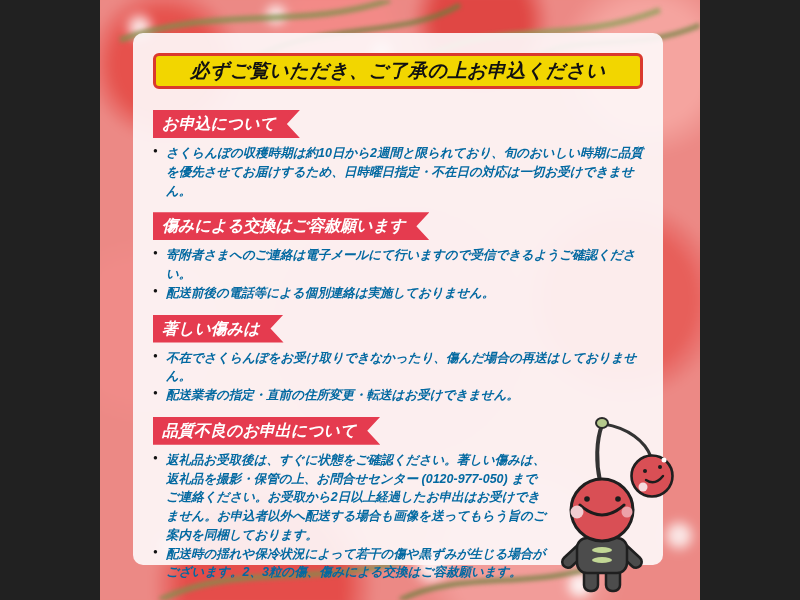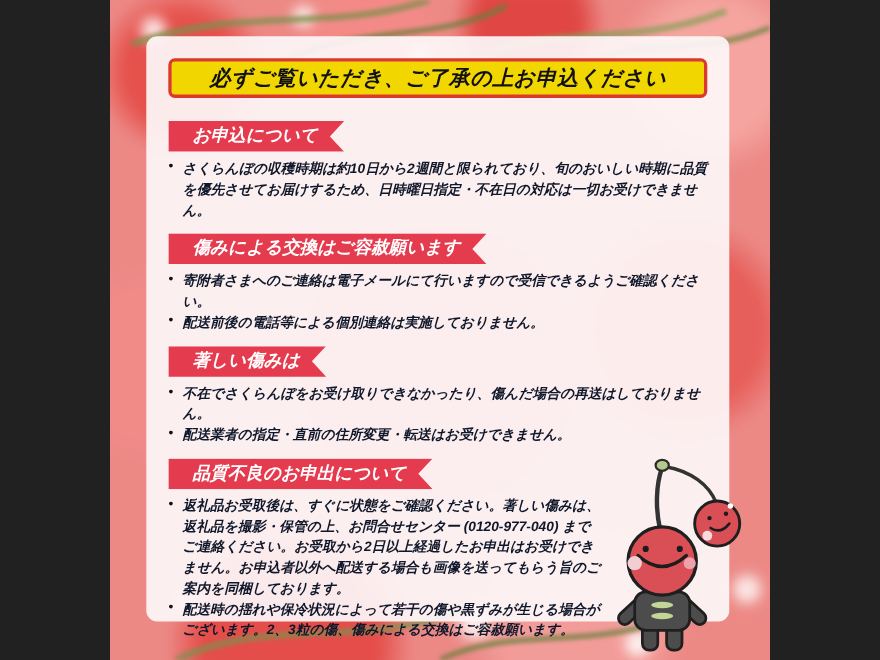--- a/index.html
+++ b/index.html
@@ -48,28 +48,28 @@
     height:36px; margin:0 0 21px 0;
     background:#f2d600; border:3px solid #da392e; border-radius:6px;
     display:flex; align-items:center; justify-content:center;
     font-size:19px; font-weight:bold; color:#111; letter-spacing:.5px;
   }
   .section { margin-bottom:12px; }
   .ribbon {
     display:inline-block;
     background:#e53b4f; color:#fff;
     font-size:16px; font-weight:bold;
-    line-height:1; padding:6px 24px 6px 22px;
+    line-height:1; padding:6px 24px 6px 9px;
     clip-path:polygon(0 0,100% 0,calc(100% - 13px) 50%,100% 100%,0 100%);
     margin-bottom:6px;
   }
   ul.notices { list-style:none; }
   ul.notices li {
     position:relative; padding-left:13px;
-    font-size:12.5px; line-height:1.5; font-weight:600; color:#0f172a;
+    font-size:12.5px; line-height:1.5; font-weight:600; color:#0369a1;
     white-space:pre-line;
   }
   ul.notices li::before {
     content:"●"; position:absolute; left:0; top:1px; font-size:8px; color:#111;
   }
   .mascot-gap { float:right; width:95px; height:80px; margin-top:68px; }
   .mascot {
     position:absolute; left:460px; top:413px; width:120px; height:187px; z-index:5;
   }
 </style>
@@ -116,21 +116,21 @@
         <ul class="notices">
           <li>不在でさくらんぼをお受け取りできなかったり、傷んだ場合の再送はしておりません。</li>
           <li>配送業者の指定・直前の住所変更・転送はお受けできません。</li>
         </ul>
       </div>
 
       <div class="section">
         <div class="mascot-gap"></div>
         <div class="ribbon">品質不良のお申出について</div>
         <ul class="notices">
-          <li>返礼品お受取後は、すぐに状態をご確認ください。著しい傷みは、返礼品を撮影・保管の上、お問合せセンター (0120-977-040) までご連絡ください。お受取から2日以上経過したお申出はお受けできません。お申込者以外へ配送する場合も画像を送ってもらう旨のご案内を同梱しております。</li>
+          <li>返礼品お受取後は、すぐに状態をご確認ください。著しい傷みは、返礼品を撮影・保管の上、お問合せセンター (0120-977-050) までご連絡ください。お受取から2日以上経過したお申出はお受けできません。お申込者以外へ配送する場合も画像を送ってもらう旨のご案内を同梱しております。</li>
           <li>配送時の揺れや保冷状況によって若干の傷や黒ずみが生じる場合がございます。2、3粒の傷、傷みによる交換はご容赦願います。</li>
         </ul>
       </div>
 
     </div>
 
     <svg class="mascot" viewBox="0 0 120 187" xmlns="http://www.w3.org/2000/svg">
 
       <path d="M40 68 C 36 50 36 28 42 12" stroke="#333333" stroke-width="4" fill="none" stroke-linecap="round"></path>
       <path d="M91 44 C 85 28 68 15 44 11" stroke="#333333" stroke-width="3.2" fill="none" stroke-linecap="round"></path>

